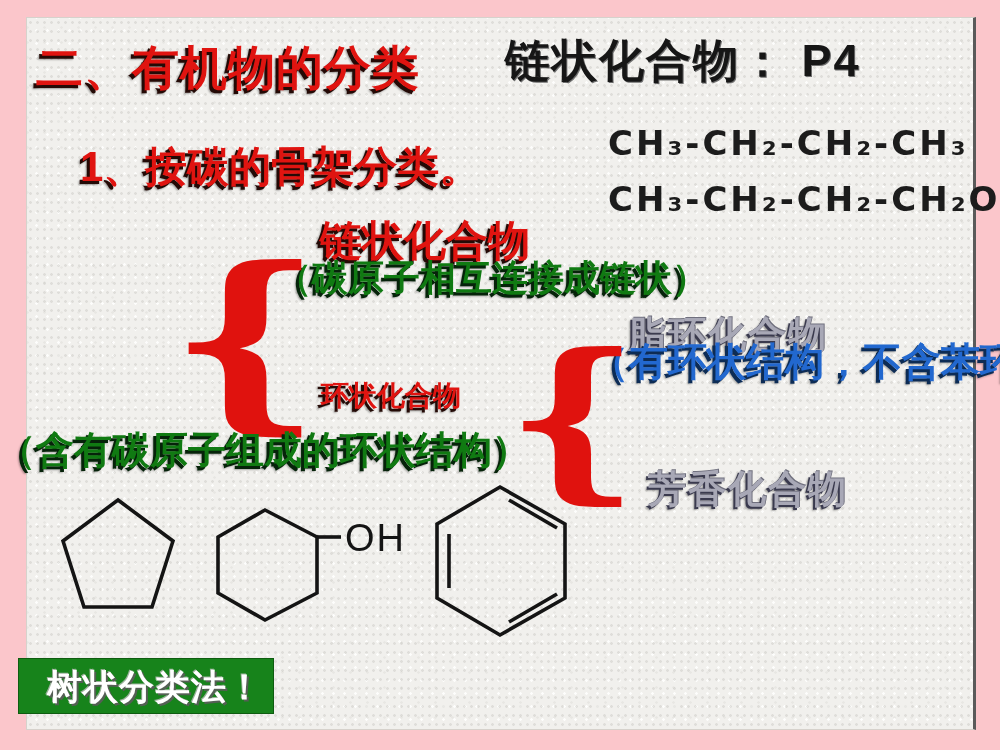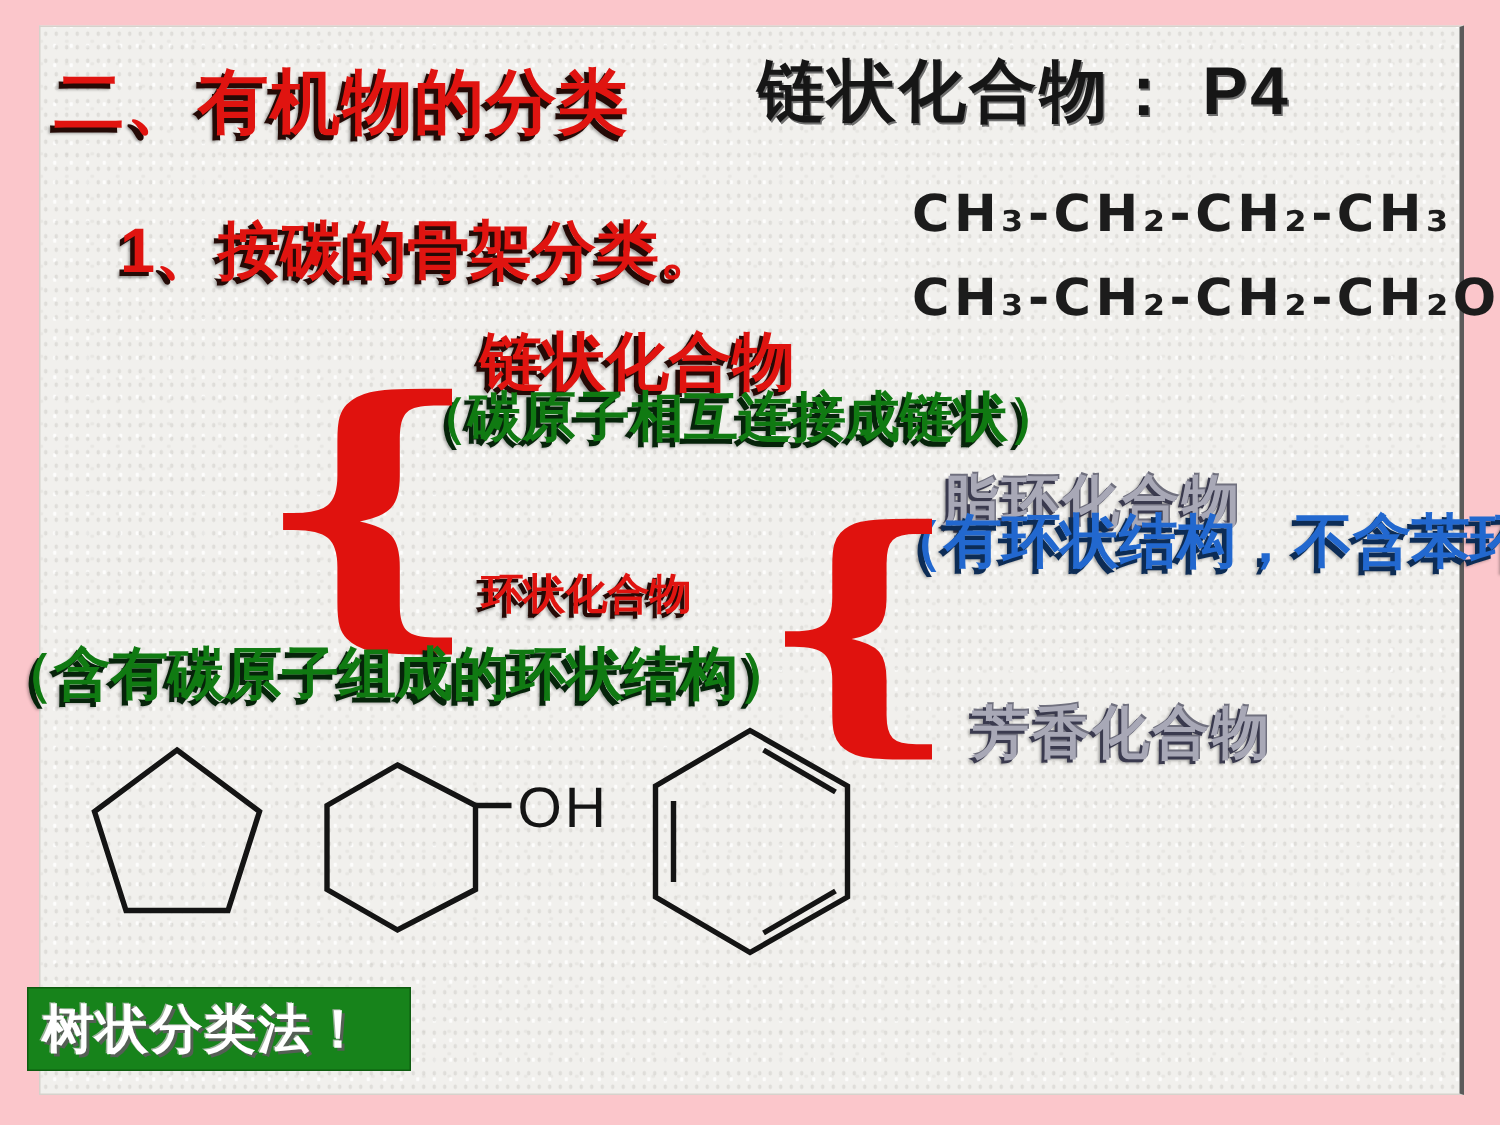--- a/index.html
+++ b/index.html
@@ -78,21 +78,21 @@
   .brace1 span{font-size:192px;line-height:190px;transform:scaleX(1.25);}
   .brace2{left:534px;top:330px;width:78px;height:176px;}
   .brace2 span{font-size:174px;line-height:174px;transform:scaleX(1.2);}
 
   .structures{position:absolute;left:40px;top:478px;}
 
   .badge{
     position:absolute;left:18px;top:658px;width:256px;height:56px;
     background:#17831b;border:1px solid #0e5c10;
     display:flex;align-items:center;
-    padding-left:9px;box-sizing:border-box;text-align:center;
+    padding-left:28px;box-sizing:border-box;text-align:center;
   }
   .badge .badge-text{
     color:#ffffff;font-size:35px;font-weight:bold;line-height:1;
     letter-spacing:1px;
     text-shadow:2px 2px 0 #555f55, -1px -1px 0 #9ab09a;
   }
 </style>
 </head>
 <body>
 

